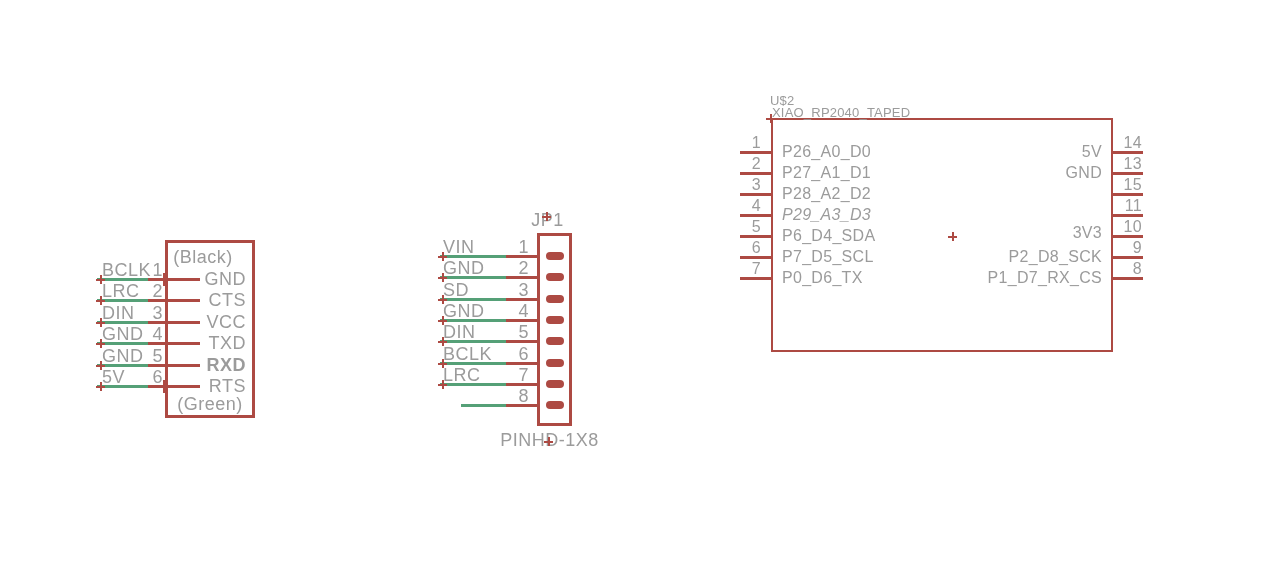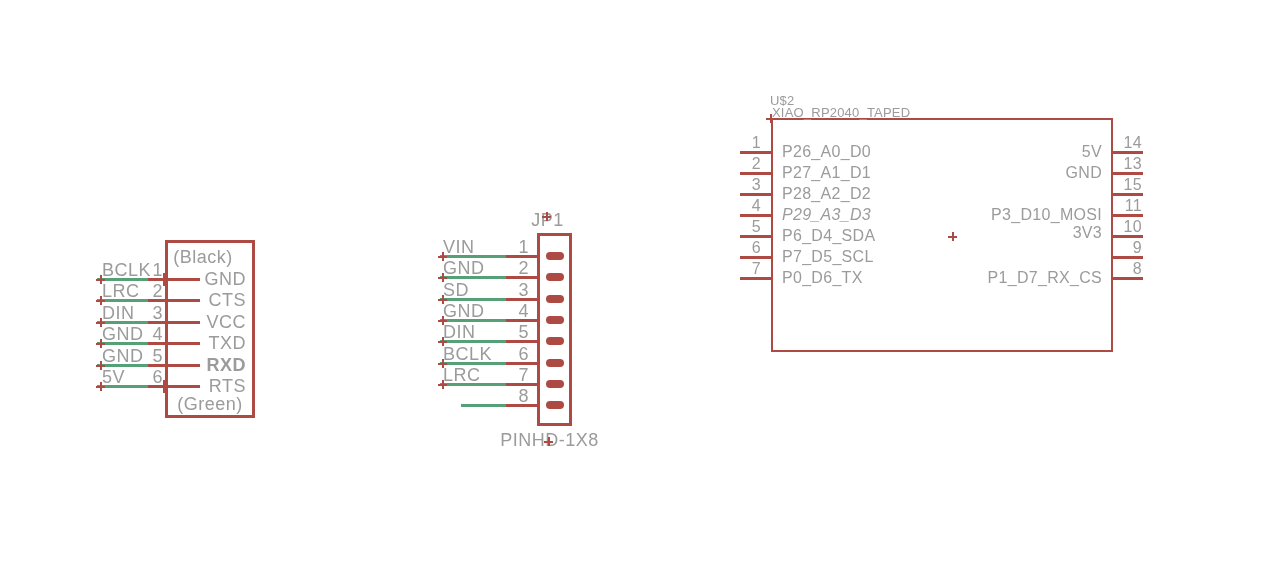--- a/index.html
+++ b/index.html
@@ -185,25 +185,25 @@
   <div class="pinline" style="left:1111px;top:172px;width:32px;"></div>
   <div class="lbl-md tr" style="left:1117px;top:154px;width:25px;">13</div>
   <div class="lbl-md tr" style="left:930px;top:163px;width:172px;">GND</div>
 
   <div class="pinline" style="left:1111px;top:193px;width:32px;"></div>
   <div class="lbl-md tr" style="left:1117px;top:175px;width:25px;">15</div>
   <div class="lbl-md tr" style="left:930px;top:184px;width:172px;margin-top:39px;">3V3</div>
 
   <div class="pinline" style="left:1111px;top:214px;width:32px;"></div>
   <div class="lbl-md tr" style="left:1117px;top:196px;width:25px;">11</div>
-  <div class="lbl-md tr" style="left:930px;top:205px;width:172px;">P3_D10_MOSI</div>
 
   <div class="pinline" style="left:1111px;top:235px;width:32px;"></div>
   <div class="lbl-md tr" style="left:1117px;top:217px;width:25px;">10</div>
 
   <div class="pinline" style="left:1111px;top:256px;width:32px;"></div>
   <div class="lbl-md tr" style="left:1117px;top:238px;width:25px;">9</div>
+  <div class="lbl-md tr" style="left:930px;top:247px;width:172px;">P2_D8_SCK</div>
 
   <div class="pinline" style="left:1111px;top:277px;width:32px;"></div>
   <div class="lbl-md tr" style="left:1117px;top:259px;width:25px;">8</div>
   <div class="lbl-md tr" style="left:930px;top:268px;width:172px;">P1_D7_RX_CS</div>
 
 </div>
 
 </body></html>

